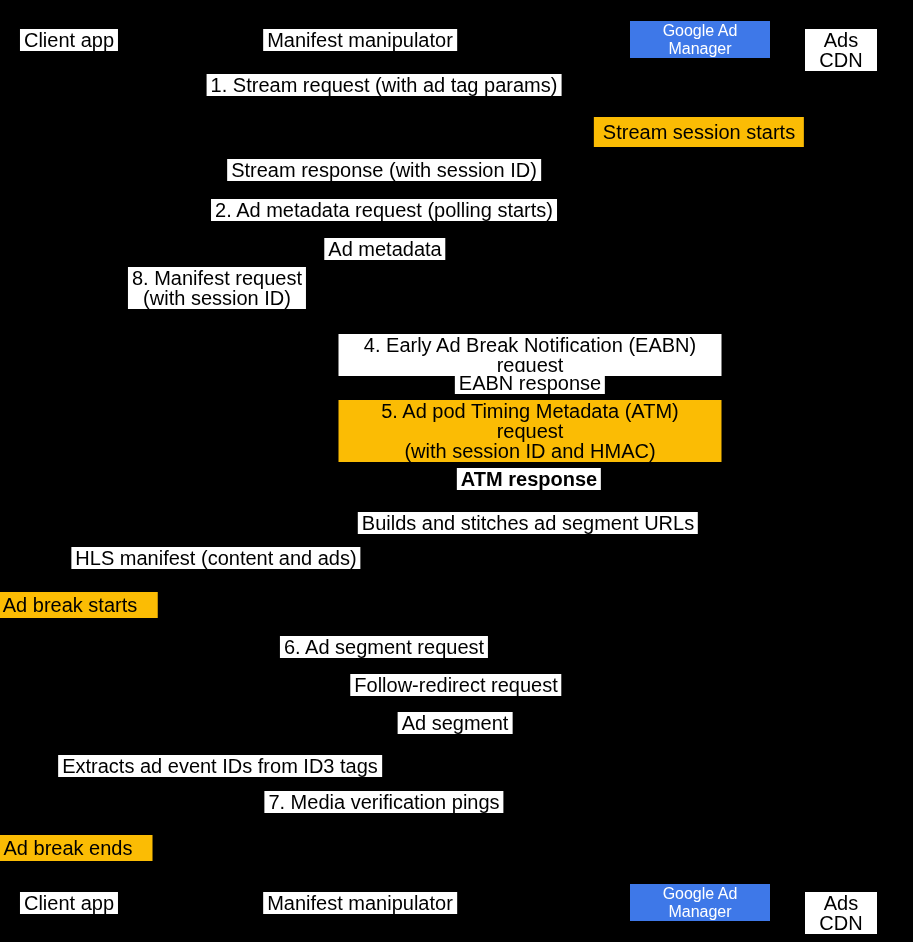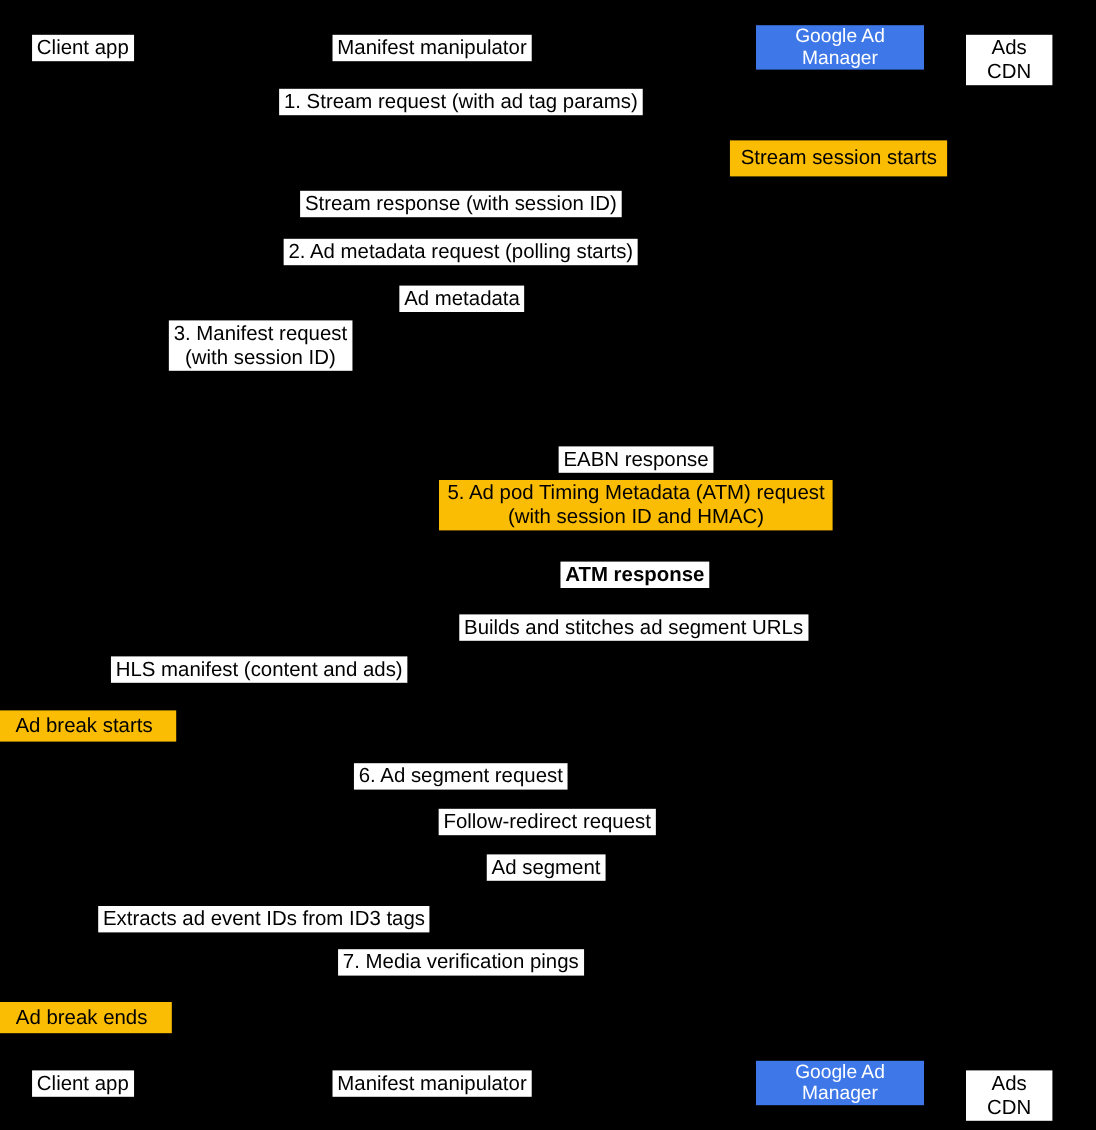--- a/index.html
+++ b/index.html
@@ -20,21 +20,21 @@
     position: relative;
     width: 913px; height: 942px;
     background: var(--background);
     overflow: hidden;
   }
   .lbl {
     position: absolute;
     transform: translateX(-50%);
     background: var(--label-bg);
     color: var(--label-text);
-    font-size: 17px;
+    font-size: 20px;
     line-height: 20px;
     padding: 1px 4px;
     white-space: pre-line;
     text-align: center;
   }
   .note {
     background: var(--note-bg);
     padding: 3px 20px;
   }
   .note-lg { padding: 5px 9px; }
@@ -65,23 +65,24 @@
   <div class="lbl" style="left:384px; top:74px;">1. Stream request (with ad tag params)</div>
 
   <div class="lbl" style="left:384px; top:159px;">Stream response (with session ID)</div>
 
   <div class="lbl note note-lg" style="left:699px; top:117px;">Stream session starts</div>
 
   <div class="lbl" style="left:384px; top:199px;">2. Ad metadata request (polling starts)</div>
 
   <div class="lbl" style="left:385px; top:238px;">Ad metadata</div>
 
-  <div class="lbl" style="left:217px; top:267px;">3. Manifest request
+  <div class="lbl" style="left:217px; top:267px;">8. Manifest request
 (with session ID)</div>
 
+  <div class="lbl" style="left:530px; top:334px;">4. Early Ad Break Notification (EABN) request</div>
 
   <div class="lbl" style="left:530px; top:372px;">EABN response</div>
 
   <div class="lbl note note-2l" style="left:530px; top:400px;">5. Ad pod Timing Metadata (ATM) request
 (with session ID and HMAC)</div>
 
   <div class="lbl" style="left:529px; top:468px;font-weight:bold;">ATM response</div>
 
   <div class="lbl" style="left:528px; top:512px;">Builds and stitches ad segment URLs</div>
 

